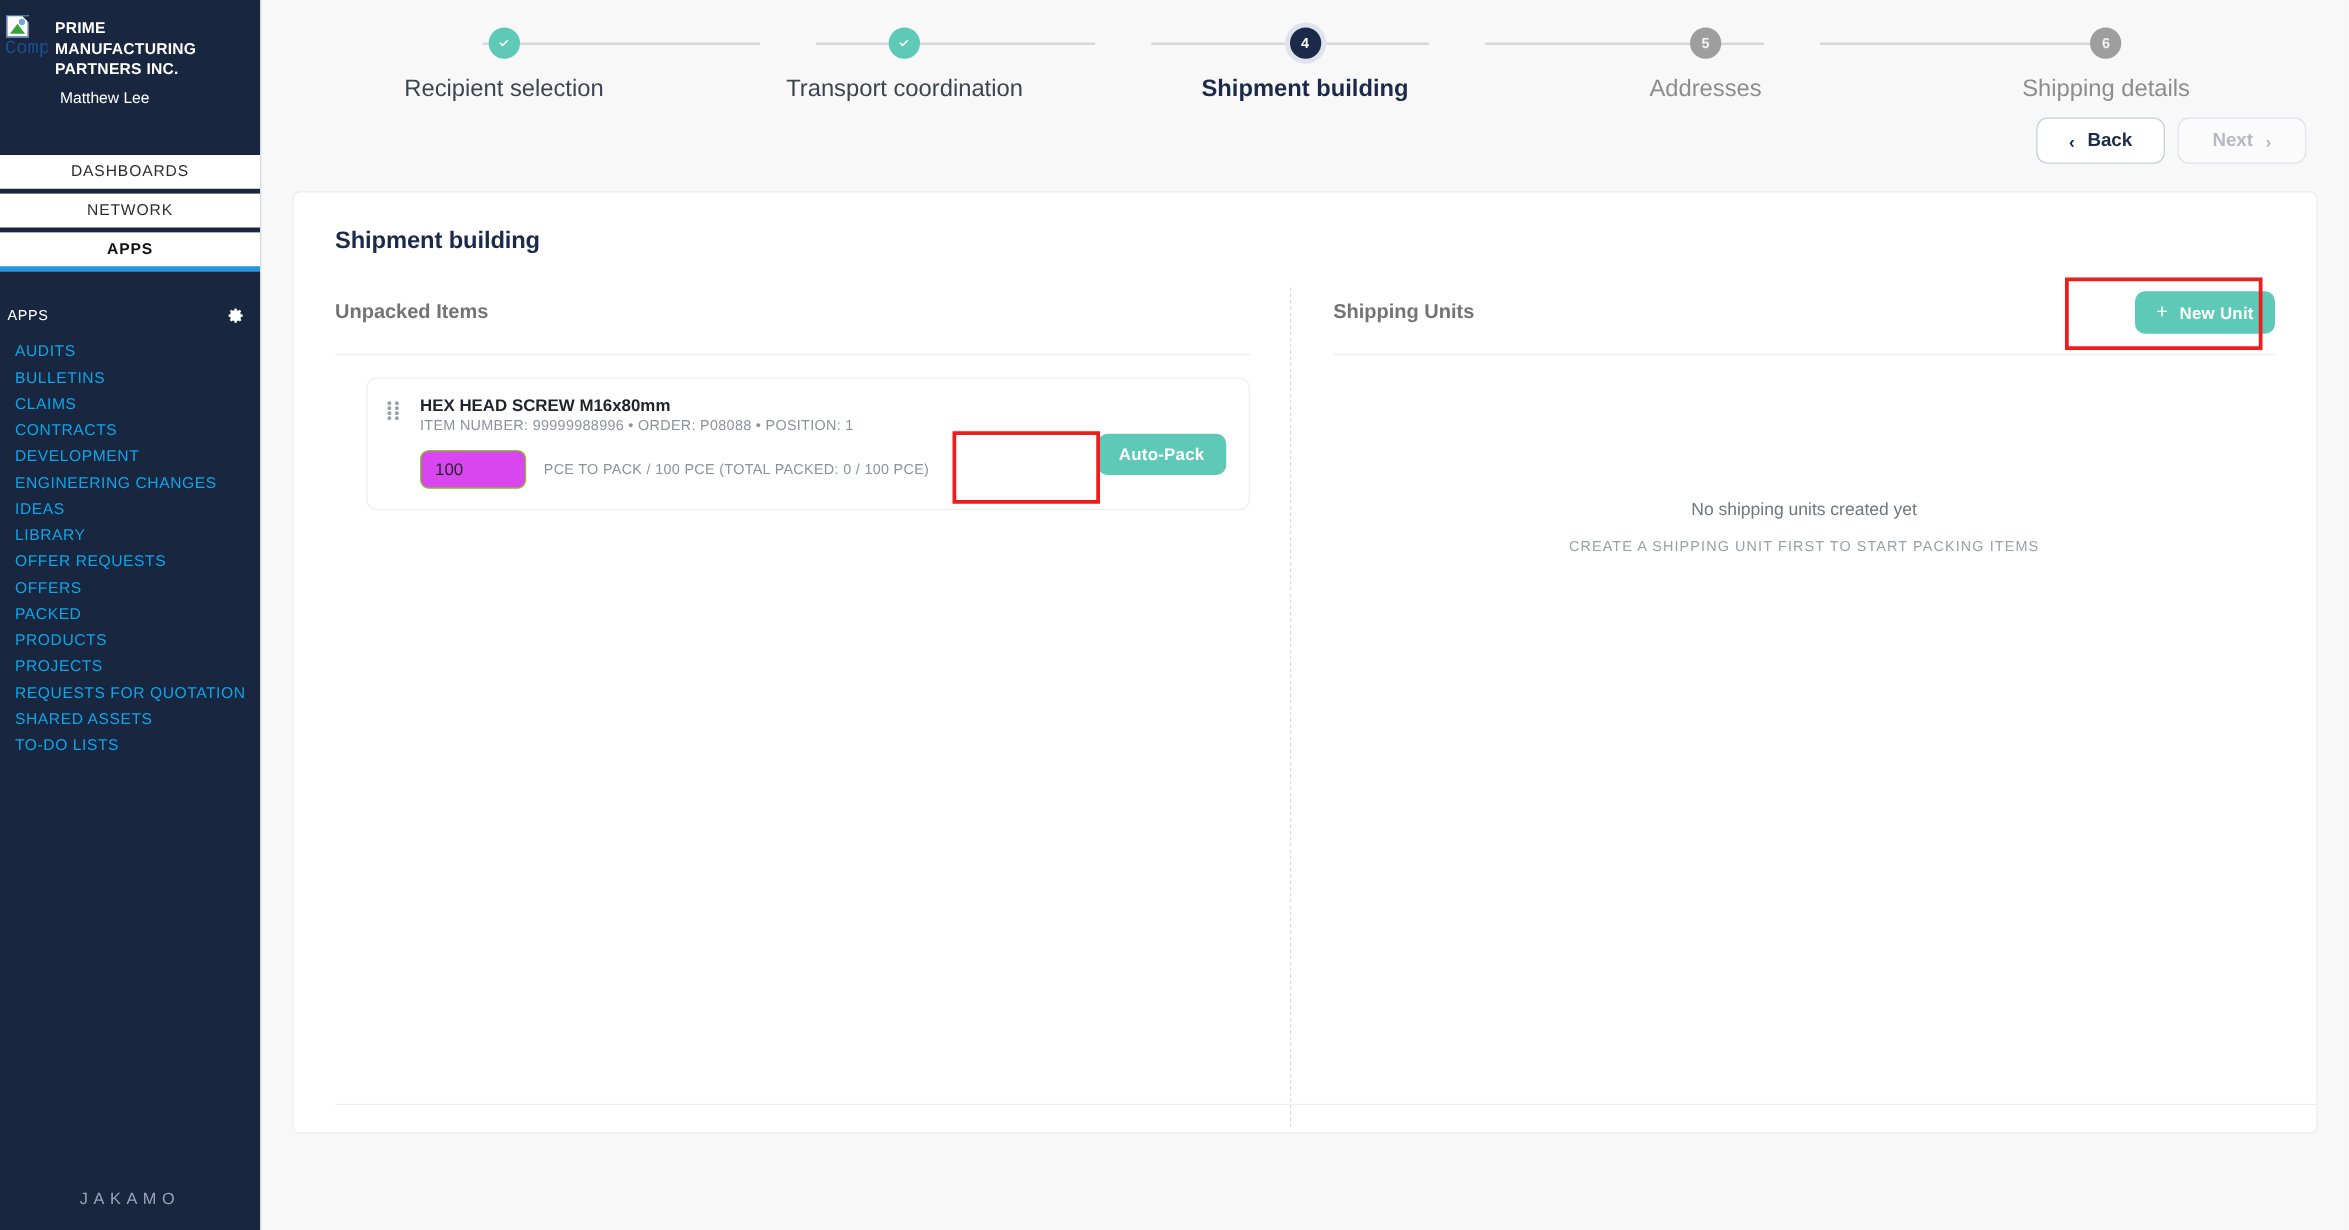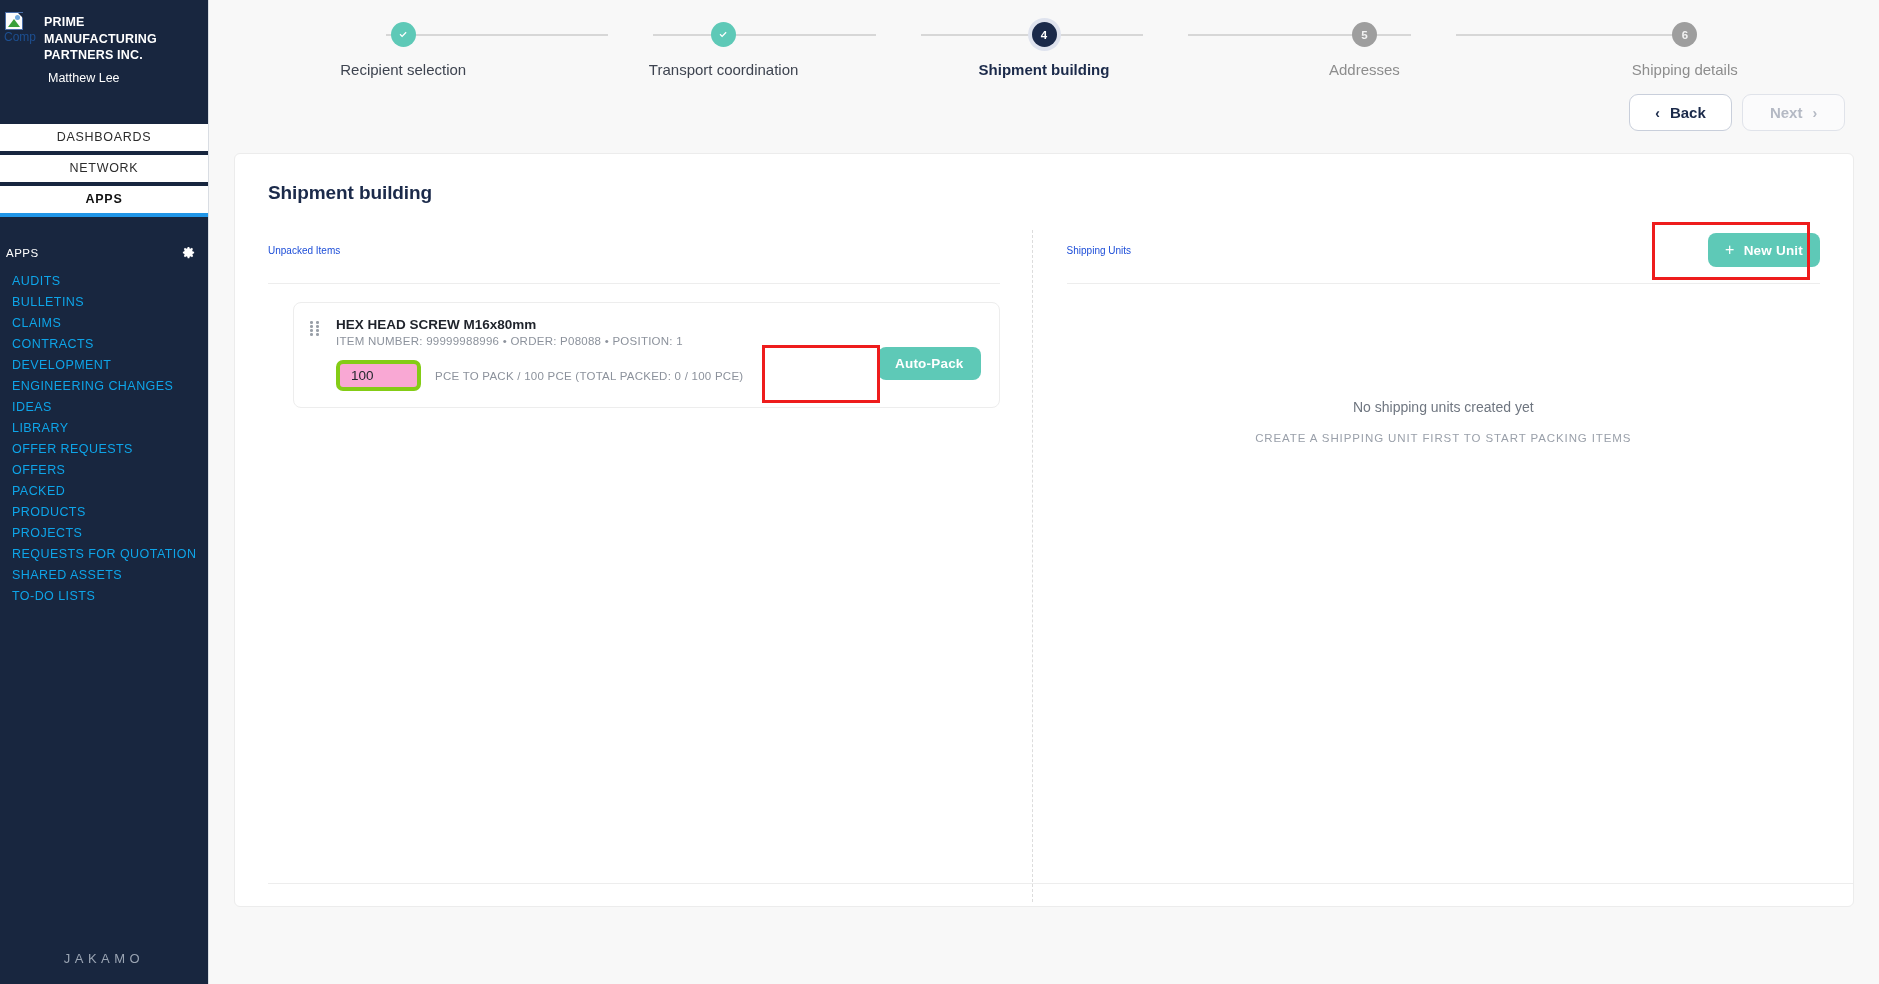--- a/index.html
+++ b/index.html
@@ -48,21 +48,21 @@
     border-bottom: 8px solid #3aa03a;
   }
   .broken-img::after {
     content: ""; position: absolute; right: 2px; top: 2px;
     width: 5px; height: 5px; border-radius: 50%; background:#6fa8dc;
   }
   .broken-tear {
     position:absolute; left:12px; top:0; width:0;height:0;
     border-left: 9px solid transparent; border-top: 9px solid #18263f;
   }
-  .brand-alt { font-size: 12px; color: #1d4f91; display:block; margin-top:1px;}
+  .brand-alt { font-size: 15px; color: #1d4f91; display:block; margin-top:1px;font-family:Liberation Mono, monospace;}
   .brand-text { padding-top: 2px; }
   .brand-company {
     color: #ffffff; font-size: 12.5px; font-weight: 700;
     letter-spacing: .2px; line-height: 1.32;
   }
   .brand-user {
     color: #ffffff; font-size: 12.5px; font-weight: 400;
     margin-top: 7px; padding-left: 4px;
   }
 
@@ -121,21 +121,21 @@
   .step-circle.done { background:#5ec9b7; }
   .step-circle.done svg { display:block; }
   .step-circle.current {
     background:#1b2a4a; box-shadow: 0 0 0 4px #dfe3ee;
   }
   .step-circle.pending { background:#9e9e9e; color:#f2f2f2; }
   .step-line {
     position:absolute; top: 12px; height: 2px; background:#d7d7d7; z-index:1;
   }
   .step-label {
-    margin-top: 14px; font-size: 15px; color: #3e4450; white-space:nowrap;
+    margin-top: 14px; font-size: 19px; color: #3e4450; white-space:nowrap;
   }
   .step-label.current { font-weight:700; color:#1b2a4a; }
   .step-label.pending { color:#8d8d8d; }
 
   
   .navbtns {
     display:flex; justify-content:flex-end; gap: 10px;
     padding: 10px 34px 0 0;
   }
   .btn-nav {
@@ -167,21 +167,21 @@
   .col-left { width: 49.2%; padding-right: 32px; }
   .divider-v {
     width: 0; border-left: 1px dashed #dcdcdc; margin: 0 0 0 0; height: 672px;
   }
   .col-right { flex:1; padding-left: 34px; position:relative; }
 
   .col-head {
     display:flex; align-items:center; justify-content:space-between;
     min-height: 40px;
   }
-  .col-head-label { font-size: 10px; color:#1d4ed8; }
+  .col-head-label { font-size: 16px; color:#737373;font-weight:bold; }
   .col-rule { border-bottom:1px solid #ededed; margin-top: 13px; }
 
   
   .item-card {
     margin-top: 18px;
     border: 1px solid #ededed;
     border-radius: 8px;
     background:#fff;
     padding: 14px 16px 16px 16px;
     display:flex; gap: 16px;
@@ -194,23 +194,23 @@
     gap: 1px 3px; flex: 0 0 10px; cursor: grab;
   }
   .drag-handle i { width:2.5px; height:2.5px; background:#9aa0a8; border-radius:50%; display:block; }
   .item-body { flex:1; }
   .item-name { font-size: 13.5px; font-weight:700; color:#1f232b; }
   .item-meta {
     font-size: 11.5px; color:#8c929c; letter-spacing: .25px; margin-top: 3px;
   }
   .item-row { display:flex; align-items:center; gap: 14px; margin-top: 13px; }
   .qty-input {
-    width: 85px; height: 31px; border:4px solid #84cc16; border-radius:7px;
+    width: 85px; height: 31px; border:1px solid #84cc16; border-radius:7px;
     padding: 0 11px; font-size:13.5px; color:#23272e; outline:none;
-    font-family: "Liberation Sans", sans-serif; background:#f9a8d4;
+    font-family: "Liberation Sans", sans-serif; background:#d946ef;
   }
   .pack-info { font-size: 11.5px; color:#8c929c; letter-spacing:.25px; }
 
   
   .hl {
     position:absolute; border: 3px solid #ee1c1c; background: transparent;
     pointer-events:none; z-index: 5;
   }
 
   .btn-teal {

